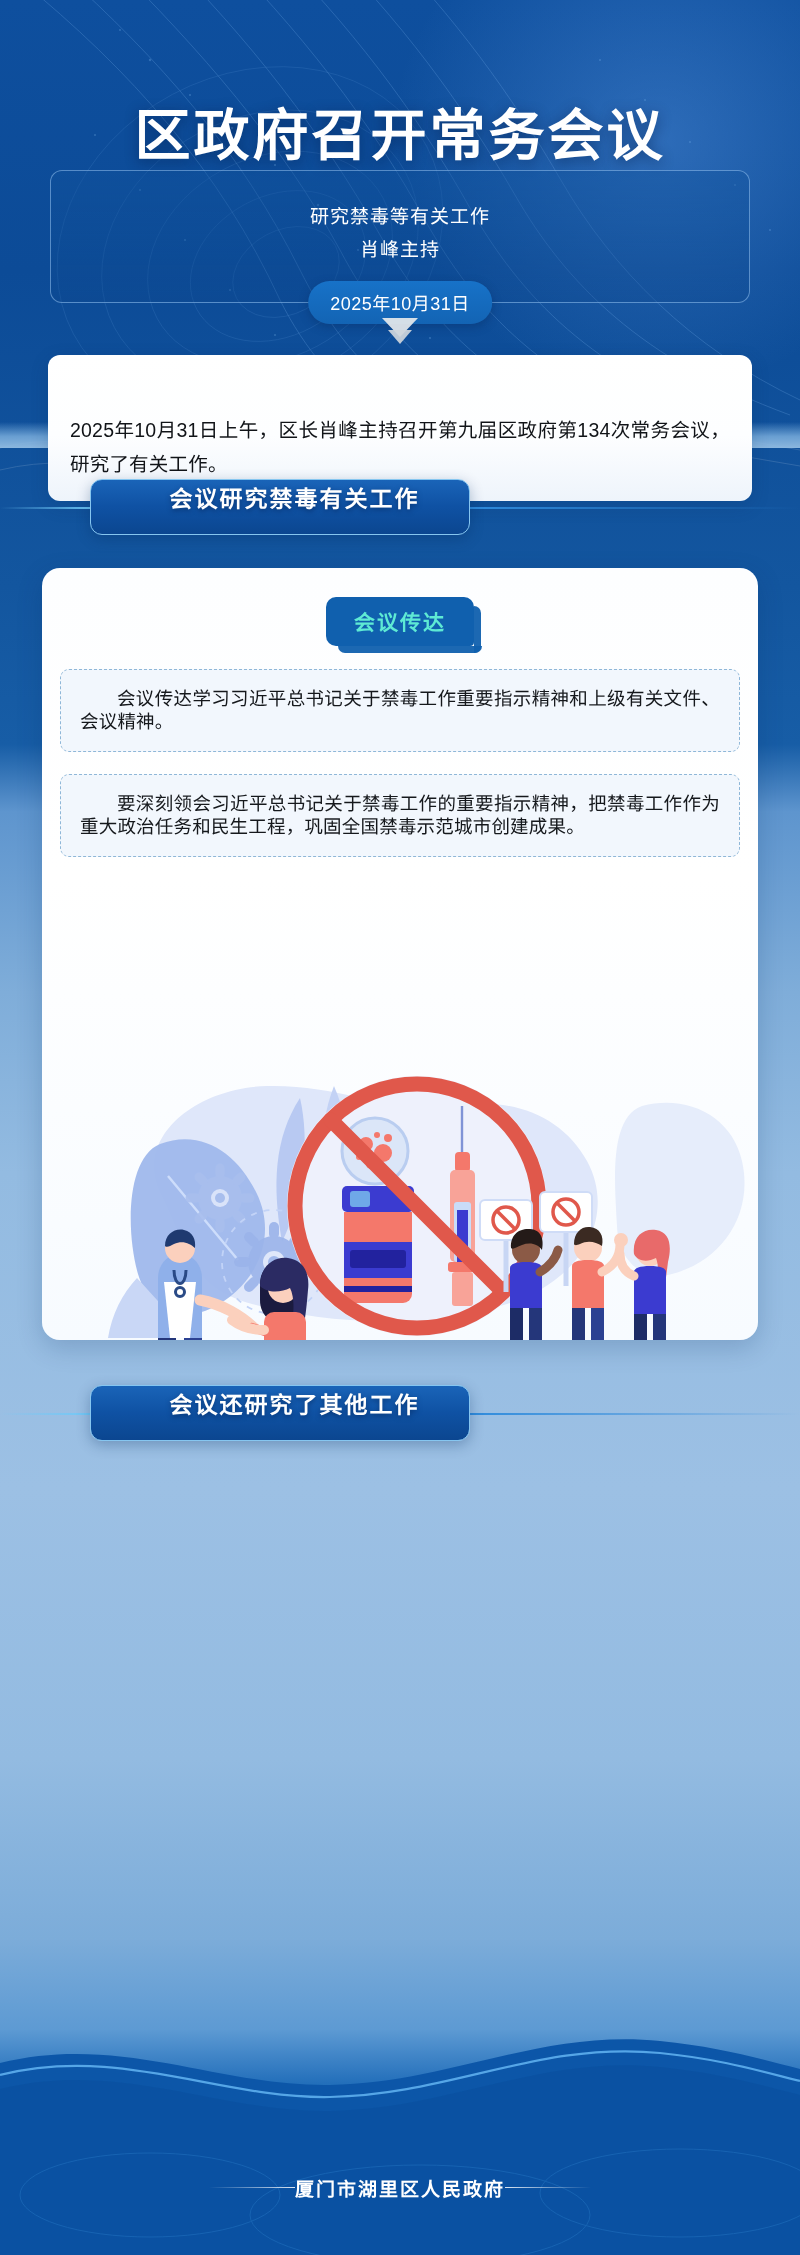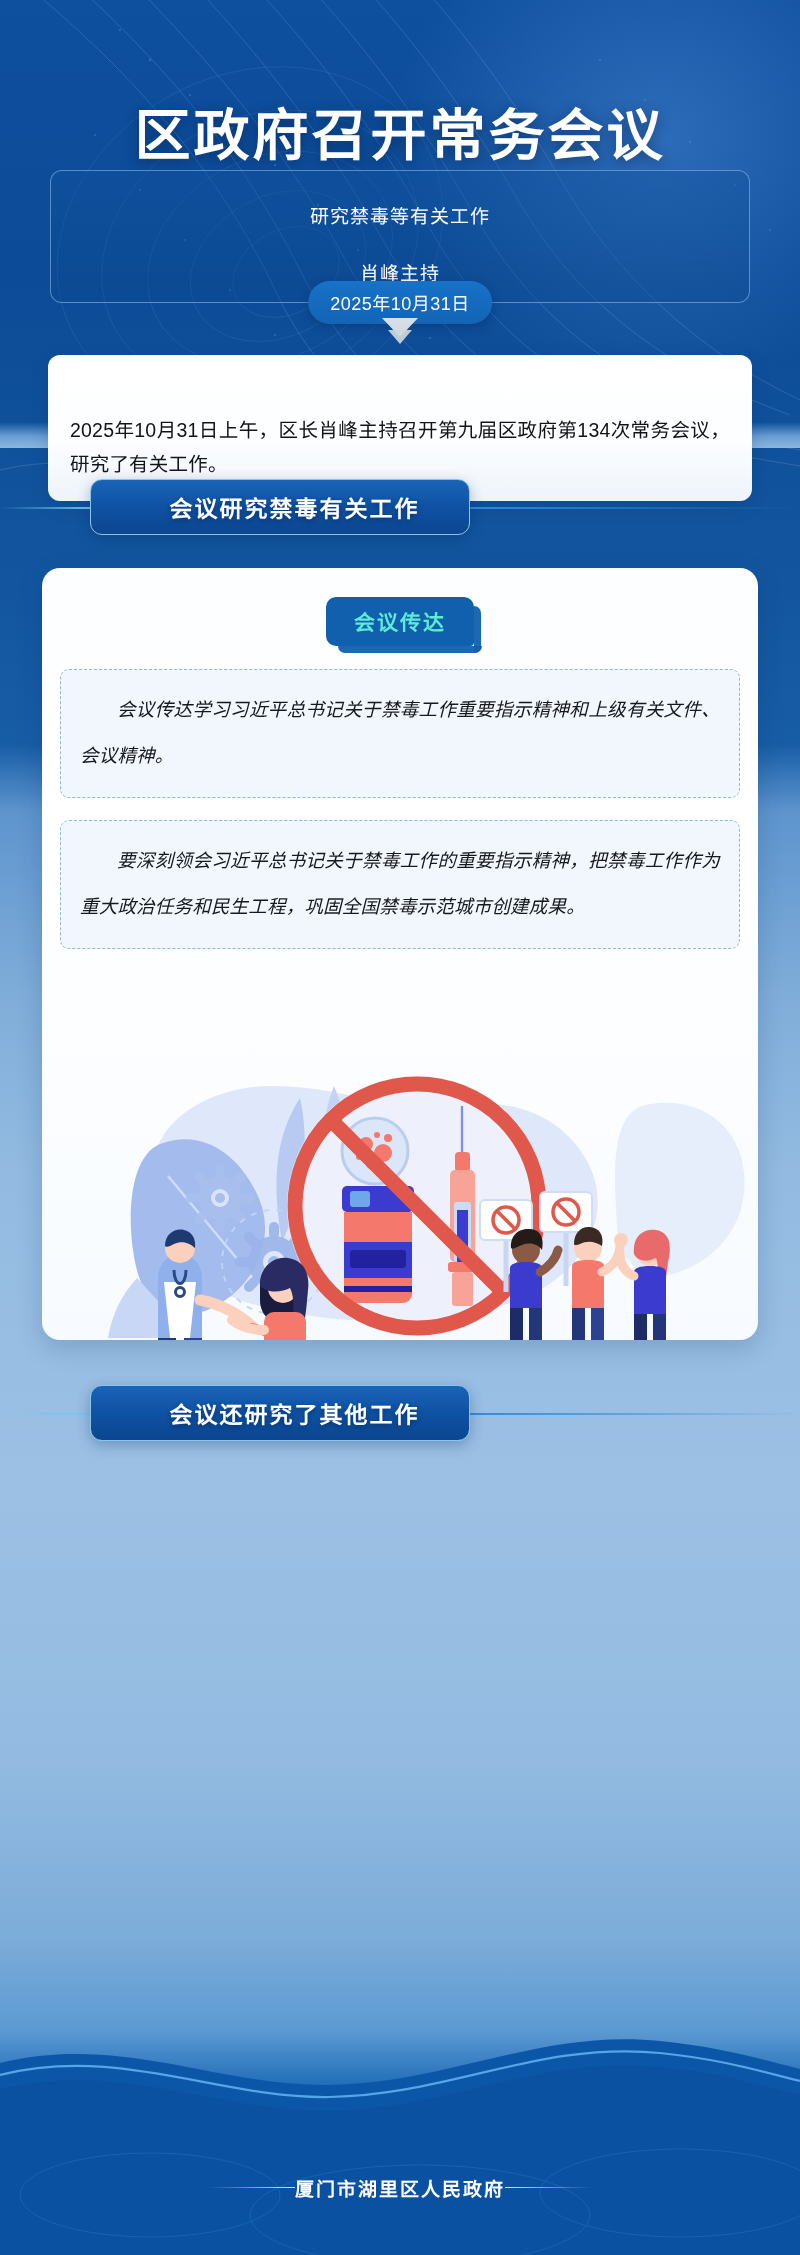--- a/index.html
+++ b/index.html
@@ -86,21 +86,21 @@
     border-radius: 12px;
     background: linear-gradient(180deg, rgba(18,84,158,.42), rgba(13,70,140,.30));
   }
   .subject-line {
     text-align: center;
     color: #ffffff;
     font-size: 19px;
     letter-spacing: 1px;
   }
   .subject-line.first { margin-top: 30px; }
-  .subject-line.second { margin-top: 30px; }
+  .subject-line.second { margin-top: 6px; }
 
   .date-badge {
     position: absolute;
     top: 281px; left: 50%;
     transform: translateX(-50%);
     padding: 8px 22px 9px;
     background: linear-gradient(180deg, #1772c8, #1364b4);
     border-radius: 22px;
     color: #fff;
     font-size: 18px;
@@ -149,21 +149,20 @@
   .section-banner {
     position: absolute;
     left: 90px;
     width: 380px;
     height: 56px;
     border-radius: 12px;
     background: linear-gradient(180deg, #1a64b8 0%, #0f52a4 48%, #0b4690 100%);
     border: 1.5px solid #86c6f0;
     box-shadow: 0 4px 14px rgba(6,42,92,.30);
     display: flex;
-    align-items: center;
     justify-content: center;
     padding-left: 29px;
   }
   .section-banner .label {
     color: #ffffff;
     font-size: 23px;
     font-weight: 700;
     letter-spacing: 2px;
     text-shadow: 0 2px 5px rgba(0,25,70,.5);
   }
@@ -221,26 +220,25 @@
 
   .dashed-box {
     margin: 22px 18px 0;
     border: 1.6px dashed #8fb7d8;
     border-radius: 9px;
     background: #f2f7fd;
     padding: 17px 19px 18px;
   }
   .dashed-text {
     font-size: 18.5px;
-    line-height: 46px;
+    line-height: 23px;
     color: #15181c;
     text-indent: 2em;
     text-align: justify;
     letter-spacing: .2px;
-    font-style: italic;
   }
 
   
   .illus-wrap {
     position: absolute;
     left: 0; top: 478px;
     width: 716px; height: 294px;
   }
 
   

